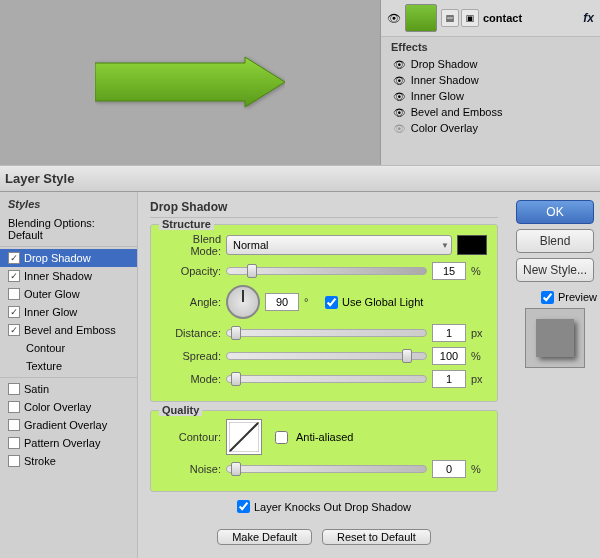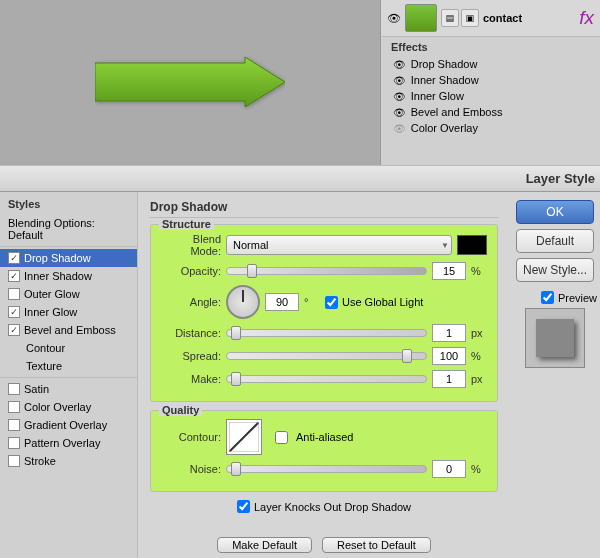--- a/index.html
+++ b/index.html
@@ -74,24 +74,24 @@
       align-items: center;
       justify-content: center;
       font-size: 9px;
     }
     .layer-name {
       font-size: 11px;
       font-weight: bold;
       flex: 1;
     }
     .fx-icon {
-      font-size: 19px;
-      color: #a21caf;
+      font-size: 12px;
+      color: #0f172a;
       font-style: italic;
-      font-weight: normal;
+      font-weight: bold;
     }
     .effects-list {
       padding: 4px 8px;
       background: #d0d0d0;
       flex: 1;
     }
     .effects-title {
       font-size: 11px;
       font-weight: bold;
       color: #333;
@@ -103,21 +103,21 @@
       align-items: center;
       padding: 2px 4px;
       gap: 5px;
       font-size: 11px;
     }
 
     
     .layer-style-titlebar {
       background: linear-gradient(to bottom, #e8e8e8, #d0d0d0);
       border-top: 1px solid #bbb;
-      text-align: right;
+      text-align: left;
       padding: 5px;
       font-size: 13px;
       font-weight: bold;
       color: #333;
       border-bottom: 1px solid #999;
     }
 
     
     .dialog-area {
       display: flex;
@@ -130,20 +130,21 @@
       width: 138px;
       background: #d0d0d0;
       border-right: 1px solid #bbb;
       padding: 4px 0;
     }
     .sidebar-section-title {
       font-size: 11px;
       font-weight: bold;
       padding: 2px 8px 4px;
       color: #333;
+      font-style: italic;
     }
     .sidebar-item {
       display: flex;
       align-items: center;
       padding: 3px 8px;
       font-size: 11px;
       cursor: pointer;
       gap: 4px;
     }
     .sidebar-item.active {
@@ -362,21 +363,20 @@
     }
     .preview-section {
       display: flex;
       flex-direction: column;
       align-items: center;
       gap: 4px;
       margin-top: 4px;
     }
     .preview-checkbox-row {
       display: flex;
-      align-items: center;
       gap: 4px;
       font-size: 11px;
       padding-left: 28px;
     }
     .preview-thumb {
       width: 60px;
       height: 60px;
       background: #c0c0c0;
       border: 1px solid #888;
       display: flex;
@@ -589,21 +589,21 @@
       <div class="form-row">
         <span class="form-label">Spread:</span>
         <div class="slider-track">
           <div class="slider-thumb" style="left: 88%;"></div>
         </div>
         <input type="text" class="number-input" value="100" style="">
         <span class="unit-label">%</span>
       </div>
 
       <div class="form-row">
-        <span class="form-label">Make:</span>
+        <span class="form-label">Mode:</span>
         <div class="slider-track">
           <div class="slider-thumb" style="left: 2%;"></div>
         </div>
         <input type="text" class="number-input" value="1" style="">
         <span class="unit-label">px</span>
       </div>
     </div>
 
     <div class="subsection-box">
       <span class="subsection-label">Quality</span>
@@ -625,36 +625,36 @@
       <div class="form-row noise-slider">
         <span class="form-label">Noise:</span>
         <div class="slider-track">
           <div class="slider-thumb" style="left: 2%;"></div>
         </div>
         <input type="text" class="number-input" value="0" style="">
         <span class="unit-label">%</span>
       </div>
     </div>
 
-    <div style="text-align: center; margin-bottom: 18px;">
+    <div style="text-align: center; margin-bottom: 10px;">
       <label class="checkbox-label" style="justify-content: center;">
         <input type="checkbox" checked="" style="">
         <span>Layer Knocks Out Drop Shadow</span>
       </label>
     </div>
 
     <div class="bottom-buttons">
       <button class="bottom-btn">Make Default</button>
       <button class="bottom-btn">Reset to Default</button>
     </div>
   </div>
 
   <div class="right-buttons">
     <button class="btn btn-blue">OK</button>
-    <button class="btn btn-outline">Default</button>
+    <button class="btn btn-outline">Blend</button>
     <button class="btn btn-outline">New Style...</button>
 
     <div class="preview-section">
       <div class="preview-checkbox-row">
         <input type="checkbox" checked="" style="">
         <span>Preview</span>
       </div>
       <div class="preview-thumb">
         <div class="preview-inner"></div>
       </div>

